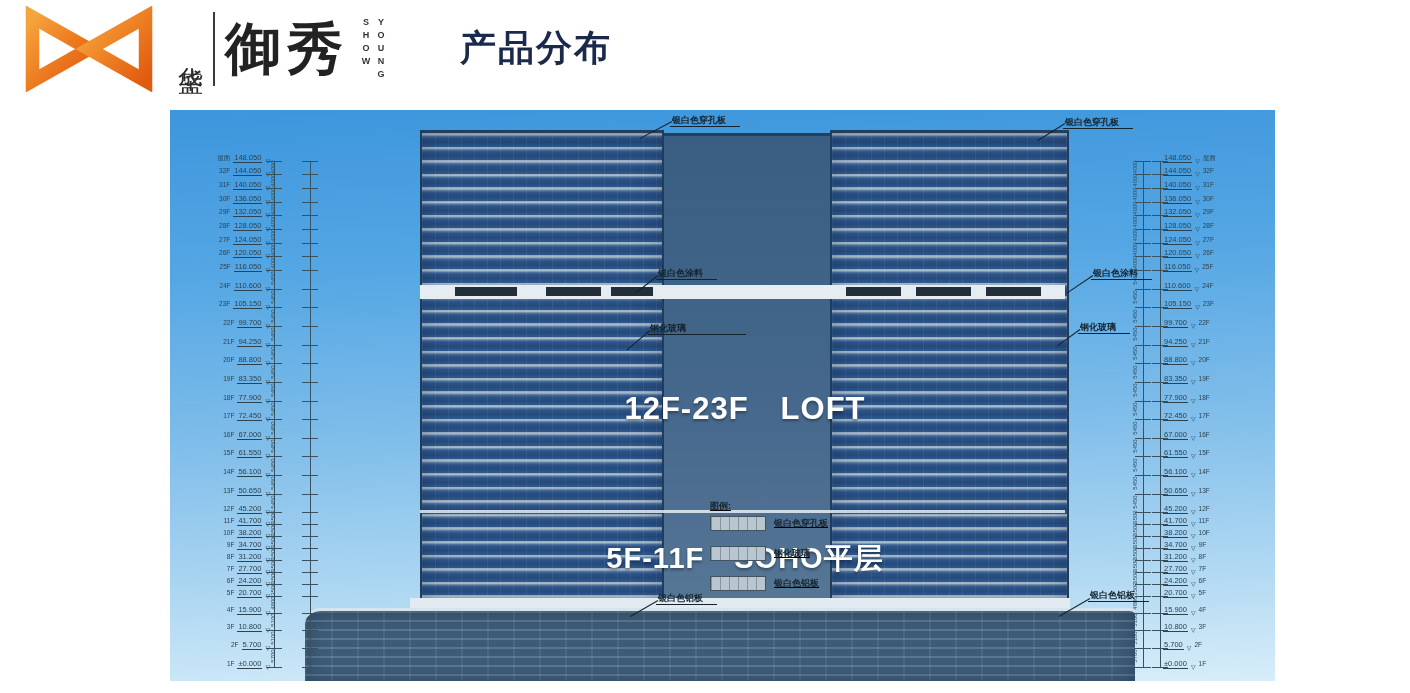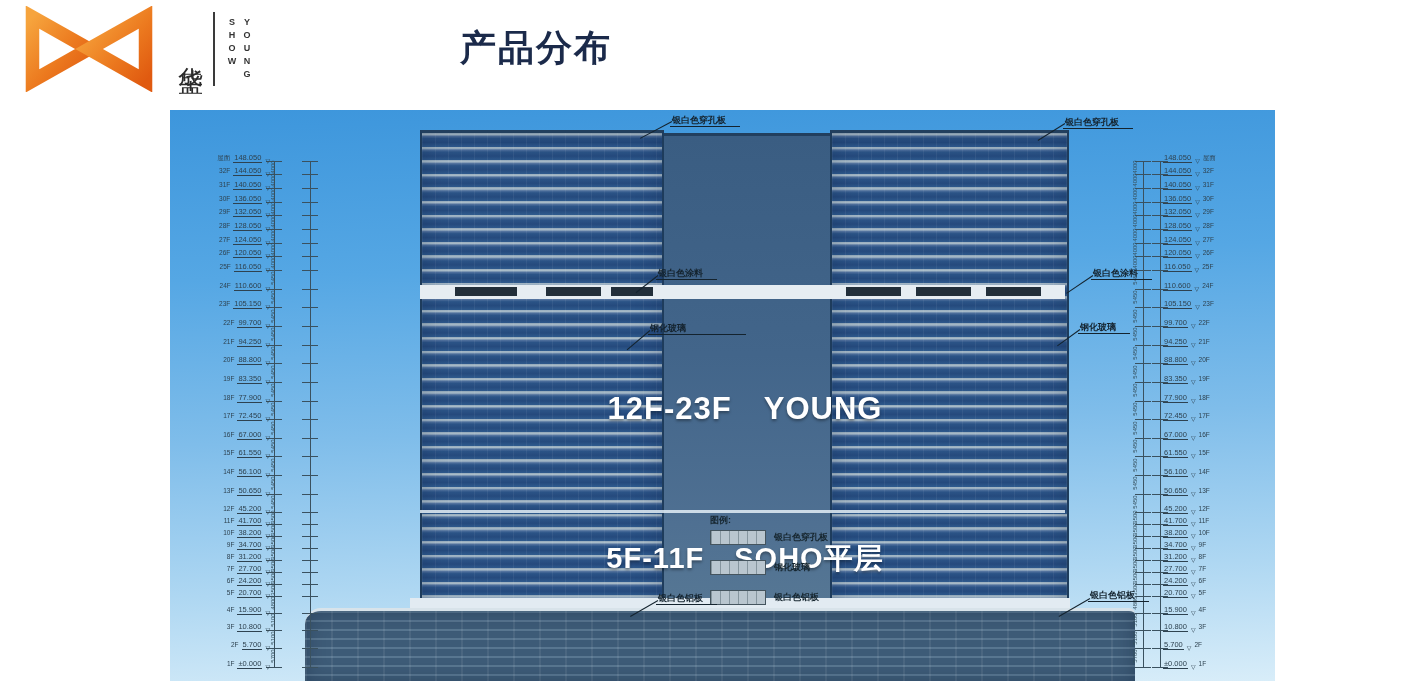--- a/index.html
+++ b/index.html
@@ -57,21 +57,21 @@
   .zone2{top:278px;font-size:31px;}
   .zone3{top:429px;font-size:29px;}
   .zone4{top:520px;font-size:27px;}
 
   
   .ann{position:absolute;z-index:6;}
   .ann-t{font-size:9px;font-weight:700;color:#14232e;border-bottom:1px solid #14232e;padding:0 14px 1px 2px;white-space:nowrap;}
   .lead{position:absolute;height:1px;background:#14232e;transform-origin:100% 50%;}
 
   
-  .legend{position:absolute;left:540px;top:404px;z-index:4;}
+  .legend{position:absolute;left:540px;top:390px;z-index:4;text-decoration:underline;}
   .legend-title{font-size:9px;font-weight:700;color:#16262f;margin-bottom:3px;}
   .lg-row{display:flex;align-items:center;gap:8px;margin-bottom:15px;}
   .swatch{width:54px;height:13px;border:1px solid #44545e;background:
       repeating-linear-gradient(to right, rgba(70,90,100,.45) 0 1px, rgba(0,0,0,0) 1px 9px),#b9c6cf;}
   .lg-lab{font-size:9px;font-weight:700;color:#16262f;white-space:nowrap;}
 
   
   .fl-row{position:absolute;display:flex;align-items:baseline;gap:3px;z-index:5;color:#2e4250;}
   .fl-row.left{left:14px;width:86px;justify-content:flex-end;}
   .fl-row.right{left:993px;width:96px;justify-content:flex-start;}
@@ -96,20 +96,21 @@
             <stop offset="0.55" stop-color="#ec7a1f"></stop>
             <stop offset="1" stop-color="#e05a10"></stop>
           </linearGradient>
         </defs>
         <path d="M60,35 L14,9 L14,61 Z" fill="none" stroke="url(#og)" stroke-width="11" stroke-linejoin="miter"></path>
         <path d="M60,35 L106,9 L106,61 Z" fill="none" stroke="url(#og)" stroke-width="11" stroke-linejoin="miter"></path>
       </svg>
       <div class="brand">
         <span class="brand-cn">华盛</span>
         <span class="brand-div"></span>
+        <span class="brand-main">御秀</span>
         <span class="brand-en">
           <span class="vtext">SHOW</span>
           <span class="vtext">YOUNG</span>
         </span>
       </div>
     </div>
     <div class="page-title">产品分布</div>
   </div>
 
   <div class="figure" id="figure">
@@ -173,21 +174,21 @@
     </div>
     <div class="ann" style="left:486px;top:477px;">
       <span class="ann-t">银白色铝板</span>
       <i class="lead" style="left:-30px;top:13px;width:32px;transform:rotate(-30deg);"></i>
     </div>
     <div class="ann" style="left:918px;top:474px;">
       <span class="ann-t">银白色铝板</span>
       <i class="lead" style="left:-34px;top:14px;width:36px;transform:rotate(-30deg);"></i>
     </div>
 
-    <div class="zone zone2">12F-23F　YOUNG</div>
+    <div class="zone zone2">12F-23F　LOFT</div>
     <div class="zone zone3">5F-11F　SOHO平层</div>
   <div class="fl-row left" style="top: 42.669px;">
         <span class="fl-lab">屋面</span>
         <span class="fl-val">148.050</span>
         <span class="tri">▽</span>
       </div>
       <div class="fl-row right" style="top: 42.669px;">
         <span class="fl-val">148.050</span>
         <span class="tri">▽</span>
         <span class="fl-lab">屋面</span>

